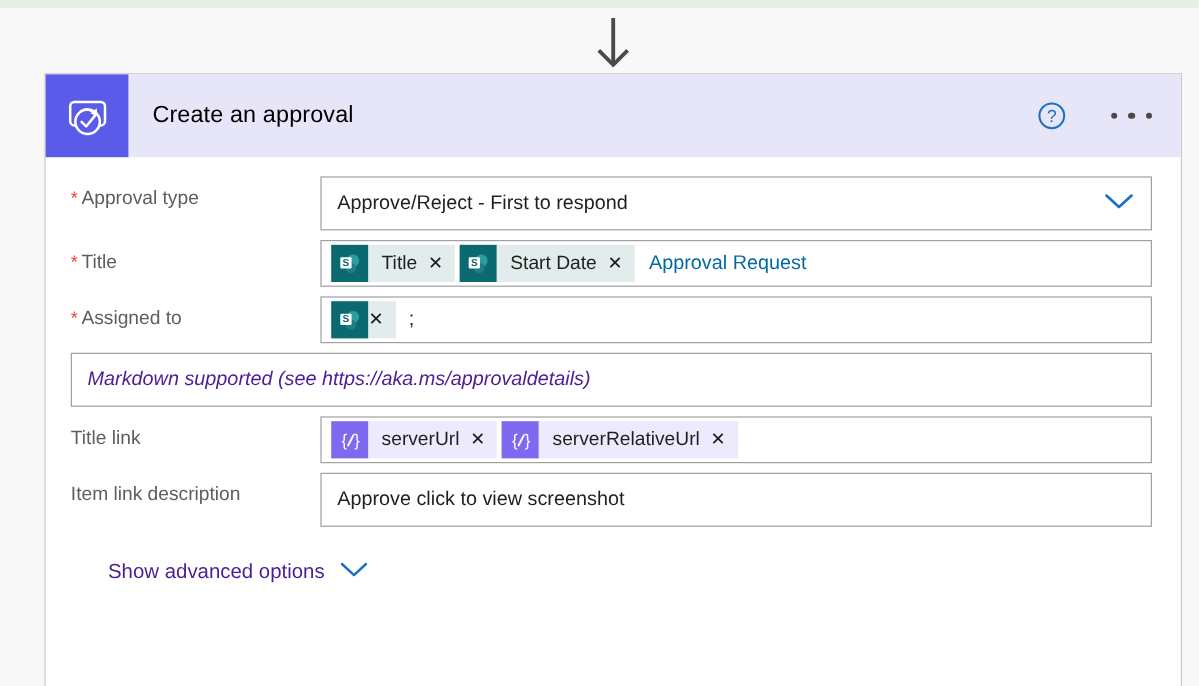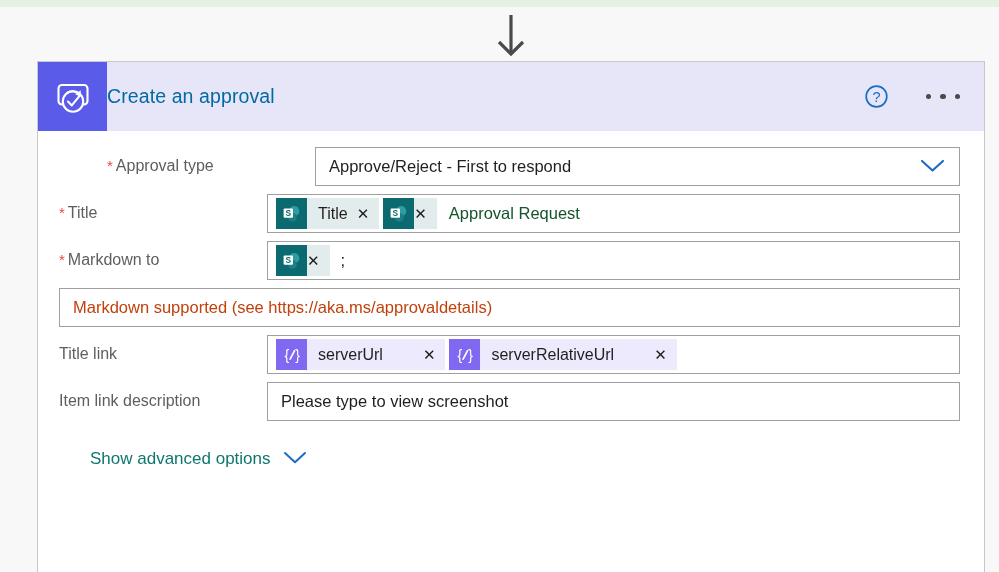--- a/index.html
+++ b/index.html
@@ -60,21 +60,22 @@
     width: 69px;
     height: 69px;
     background: #5b5bea;
     display: flex;
     align-items: center;
     justify-content: center;
     flex: 0 0 auto;
   }
   .header-title {
     font-size: 19.5px;
-    color: #0369a1;
+    color: #000000;
+    margin-left: 20px;
     letter-spacing: .1px;
     white-space: nowrap;
   }
   .header-actions {
     position: absolute;
     right: 16px;
     top: 0;
     height: 69px;
     display: flex;
     align-items: center;
@@ -106,21 +107,21 @@
   
   .card-body {
     padding: 0 24px 0 21px;
   }
   .row {
     display: flex;
     align-items: flex-start;
     min-height: 39px;
     margin-top: 8px;
   }
-  .row:first-child { margin-top: 16px; margin-left: 48px; }
+  .row:first-child { margin-top: 16px; }
   .label {
     width: 208px;
     flex: 0 0 208px;
     font-size: 16px;
     color: #605e5c;
     padding-top: 10px;
     box-sizing: border-box;
     white-space: nowrap;
   }
   .req {
@@ -129,32 +130,33 @@
     margin-right: 3px;
   }
   .field {
     flex: 1 1 auto;
     min-height: 39px;
     border: 1.5px solid #a0a0a0;
     background: #fff;
     box-sizing: border-box;
     display: flex;
     align-items: center;
-    padding: 0 13px;
+    padding: 12px 13px;
     font-size: 16.5px;
     color: #201f1e;
     position: relative;
   }
   .field.tokens {
     padding: 0 8px;
     flex-wrap: wrap;
     gap: 0;
   }
   .field .placeholder {
-    color: #c2410c;
+    color: #4c1d95;
+    font-style: italic;
   }
   .chevron-down-blue {
     position: absolute;
     right: 14px;
     top: 50%;
     transform: translateY(-50%);
   }
 
   
   .token {
@@ -191,46 +193,45 @@
     display: flex;
     align-items: center;
     height: 31px;
   }
   .token.expr .tok-icon { background: #8069f0; }
   .token.expr .tok-body {
     background: #eeeafe;
     display: flex;
     align-items: center;
     height: 31px;
-    gap: 31px;
   }
   .trailing-text {
     font-size: 16.5px;
-    color: #14532d;
+    color: #0369a1;
     margin-left: 8px;
     white-space: nowrap;
   }
   .semicolon {
     font-size: 16.5px;
     color: #201f1e;
     margin-left: 7px;
   }
 
   
   .advanced {
     display: flex;
     align-items: center;
     gap: 12px;
     margin: 28px 0 0 31px;
     cursor: pointer;
     width: fit-content;
   }
   .advanced .adv-label {
     font-size: 17px;
-    color: #0f766e;
+    color: #4c1d95;
   }
 </style>
 </head>
 <body>
 
 <div class="top-strip"></div>
 
 <div class="canvas">
 
   <div class="connector">
@@ -306,30 +307,31 @@
           <span class="token sp">
             <span class="tok-icon">
               <svg width="22" height="22" viewBox="0 0 22 22">
                 <circle cx="13.2" cy="8.2" r="5.1" fill="#2a9ea3"></circle>
                 <circle cx="11.4" cy="14.4" r="4.4" fill="#1c7f87"></circle>
                 <rect x="2.6" y="5.4" width="9.4" height="9.4" rx="1" fill="#ffffff"></rect>
                 <text x="7.3" y="12.6" text-anchor="middle" font-family="Liberation Sans, sans-serif" font-size="8.4" font-weight="bold" fill="#0b6a6f">S</text>
               </svg>
             </span>
             <span class="tok-body">
+              <span class="tok-label">Start Date</span>
               <span class="tok-x">✕</span>
             </span>
           </span>
           <span class="trailing-text">Approval Request</span>
         </div>
       </div>
 
       <div class="row">
         <div class="label">
-          <span class="req">*</span><span>Markdown to</span>
+          <span class="req">*</span><span>Assigned to</span>
         </div>
         <div class="field tokens">
           <span class="token sp">
             <span class="tok-icon">
               <svg width="22" height="22" viewBox="0 0 22 22">
                 <circle cx="13.2" cy="8.2" r="5.1" fill="#2a9ea3"></circle>
                 <circle cx="11.4" cy="14.4" r="4.4" fill="#1c7f87"></circle>
                 <rect x="2.6" y="5.4" width="9.4" height="9.4" rx="1" fill="#ffffff"></rect>
                 <text x="7.3" y="12.6" text-anchor="middle" font-family="Liberation Sans, sans-serif" font-size="8.4" font-weight="bold" fill="#0b6a6f">S</text>
               </svg>
@@ -376,21 +378,21 @@
               <span class="tok-label">serverRelativeUrl</span>
               <span class="tok-x">✕</span>
             </span>
           </span>
         </div>
       </div>
 
       <div class="row">
         <div class="label">Item link description</div>
         <div class="field">
-          <span>Please type to view screenshot</span>
+          <span>Approve click to view screenshot</span>
         </div>
       </div>
 
       <div class="advanced">
         <span class="adv-label">Show advanced options</span>
         <span>
           <svg width="24" height="13" viewBox="0 0 24 13">
             <polyline points="2,2 12,11.2 22,2" fill="none" stroke="#1b6ec2" stroke-width="2" stroke-linecap="round" stroke-linejoin="round"></polyline>
           </svg>
         </span>

